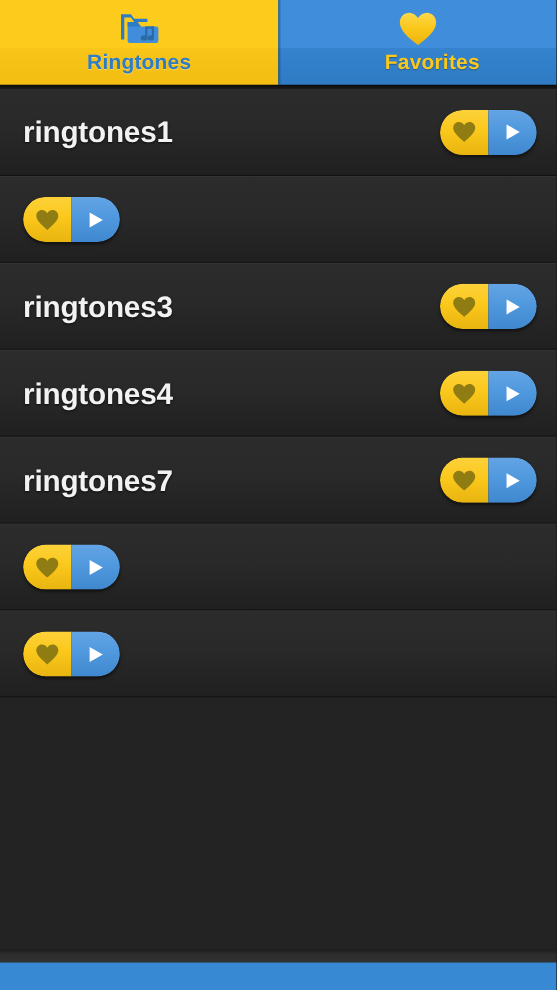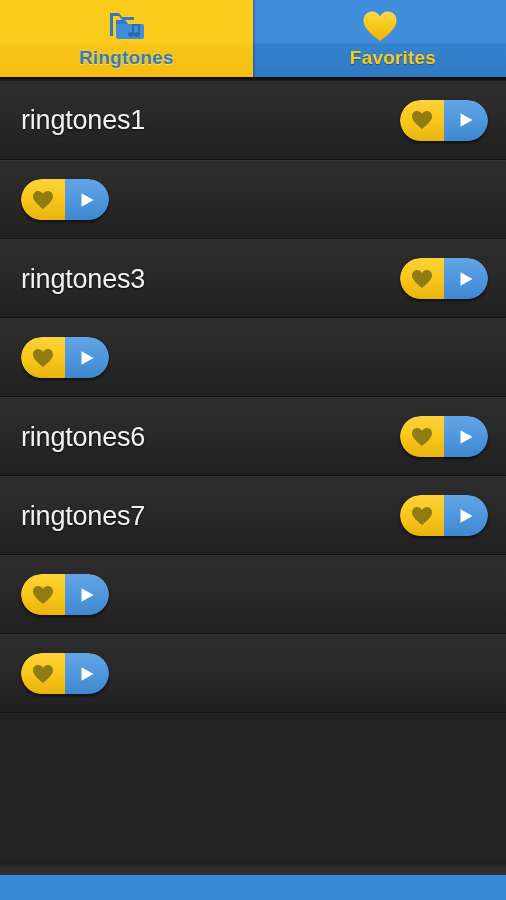--- a/index.html
+++ b/index.html
@@ -114,21 +114,21 @@
     background: linear-gradient(to bottom, #2c2c2c 0%, #292929 45%, #242424 75%, #202020 100%);
     border-bottom: 1px solid #121212;
     border-top: 1px solid #333333;
   }
 
   .row:first-child { border-top: none; }
 
   .row-title {
     color: #f2f2f2;
     font-size: 27px;
-    font-weight: normal;
+    font-weight: bold;
     letter-spacing: -0.2px;
     line-height: 30px;
     text-shadow: 0 1px 2px rgba(0,0,0,0.75);
     white-space: nowrap;
   }
 
   
   .pill {
     position: relative;
     display: flex;
@@ -273,52 +273,37 @@
         </span>
         <span class="pill-half pill-play">
           <svg width="20" height="20" viewBox="0 0 20 20" aria-hidden="true">
             <path d="M4.5 3.2 L16.5 10 L4.5 16.8 Z" fill="#ffffff"></path>
           </svg>
         </span>
       </span>
     </div>
 
     <div class="row">
-      <span class="pill">
-        <span class="pill-half pill-fav">
-          <svg width="22" height="20" viewBox="0 0 22 20" aria-hidden="true">
-            <path d="M11 19 C3 12.5 1 9 1 6.4 C1 3.2 3.4 1 6 1 C8 1 9.9 2.1 11 3.9
-                     C12.1 2.1 14 1 16 1 C18.6 1 21 3.2 21 6.4 C21 9 19 12.5 11 19 Z" fill="#8f7c12"></path>
-          </svg>
-        </span>
-        <span class="pill-half pill-play">
-          <svg width="20" height="20" viewBox="0 0 20 20" aria-hidden="true">
-            <path d="M4.5 3.2 L16.5 10 L4.5 16.8 Z" fill="#ffffff"></path>
-          </svg>
-        </span>
-      </span>
-    </div>
-
-
-    <div class="row">
-      <span class="row-title">ringtones6</span>
-      <span class="pill">
-        <span class="pill-half pill-fav">
-          <svg width="22" height="20" viewBox="0 0 22 20" aria-hidden="true">
-            <path d="M11 19 C3 12.5 1 9 1 6.4 C1 3.2 3.4 1 6 1 C8 1 9.9 2.1 11 3.9
-                     C12.1 2.1 14 1 16 1 C18.6 1 21 3.2 21 6.4 C21 9 19 12.5 11 19 Z" fill="#8f7c12"></path>
-          </svg>
-        </span>
-        <span class="pill-half pill-play">
-          <svg width="20" height="20" viewBox="0 0 20 20" aria-hidden="true">
-            <path d="M4.5 3.2 L16.5 10 L4.5 16.8 Z" fill="#ffffff"></path>
-          </svg>
-        </span>
-      </span>
-    </div>
+      <span class="row-title">ringtones4</span>
+      <span class="pill">
+        <span class="pill-half pill-fav">
+          <svg width="22" height="20" viewBox="0 0 22 20" aria-hidden="true">
+            <path d="M11 19 C3 12.5 1 9 1 6.4 C1 3.2 3.4 1 6 1 C8 1 9.9 2.1 11 3.9
+                     C12.1 2.1 14 1 16 1 C18.6 1 21 3.2 21 6.4 C21 9 19 12.5 11 19 Z" fill="#8f7c12"></path>
+          </svg>
+        </span>
+        <span class="pill-half pill-play">
+          <svg width="20" height="20" viewBox="0 0 20 20" aria-hidden="true">
+            <path d="M4.5 3.2 L16.5 10 L4.5 16.8 Z" fill="#ffffff"></path>
+          </svg>
+        </span>
+      </span>
+    </div>
+
+
 
     <div class="row">
       <span class="row-title">ringtones7</span>
       <span class="pill">
         <span class="pill-half pill-fav">
           <svg width="22" height="20" viewBox="0 0 22 20" aria-hidden="true">
             <path d="M11 19 C3 12.5 1 9 1 6.4 C1 3.2 3.4 1 6 1 C8 1 9.9 2.1 11 3.9
                      C12.1 2.1 14 1 16 1 C18.6 1 21 3.2 21 6.4 C21 9 19 12.5 11 19 Z" fill="#8f7c12"></path>
           </svg>
         </span>

